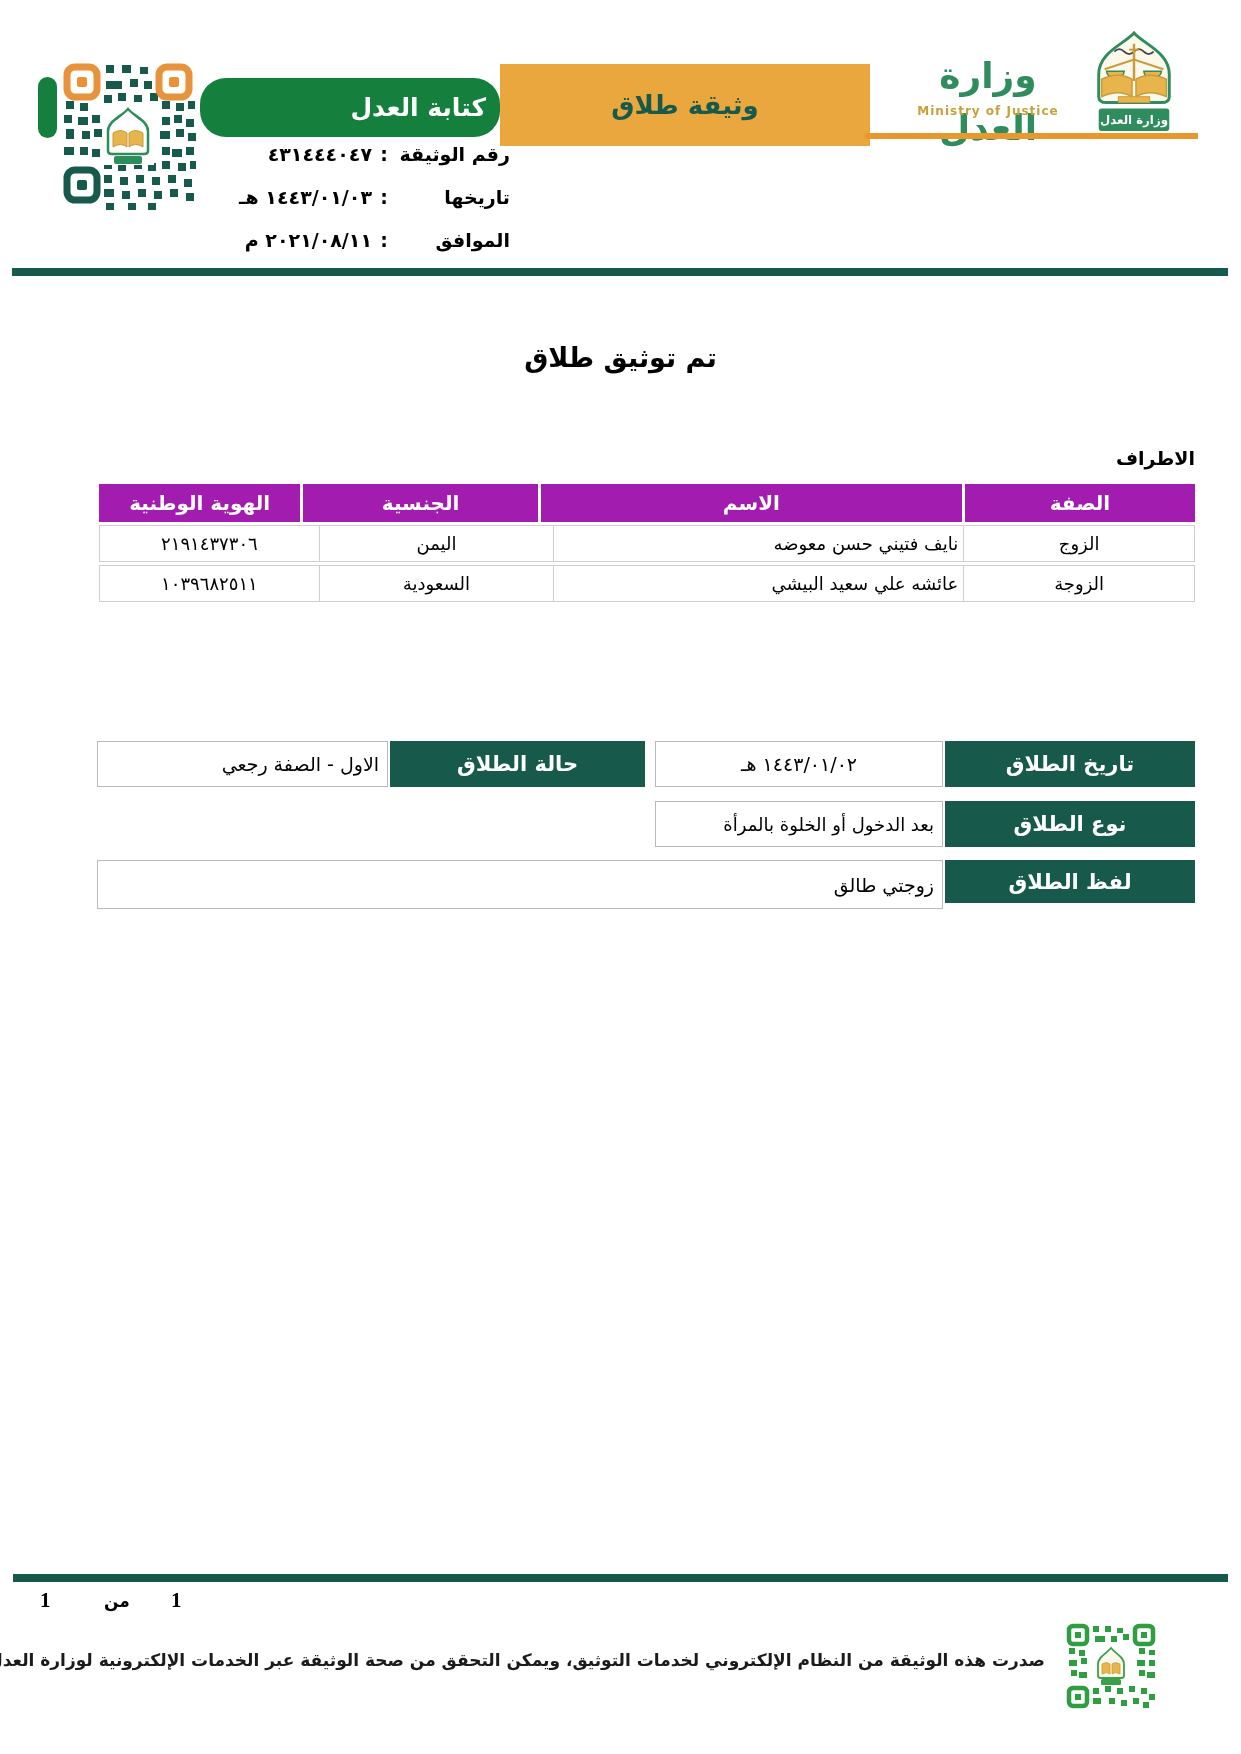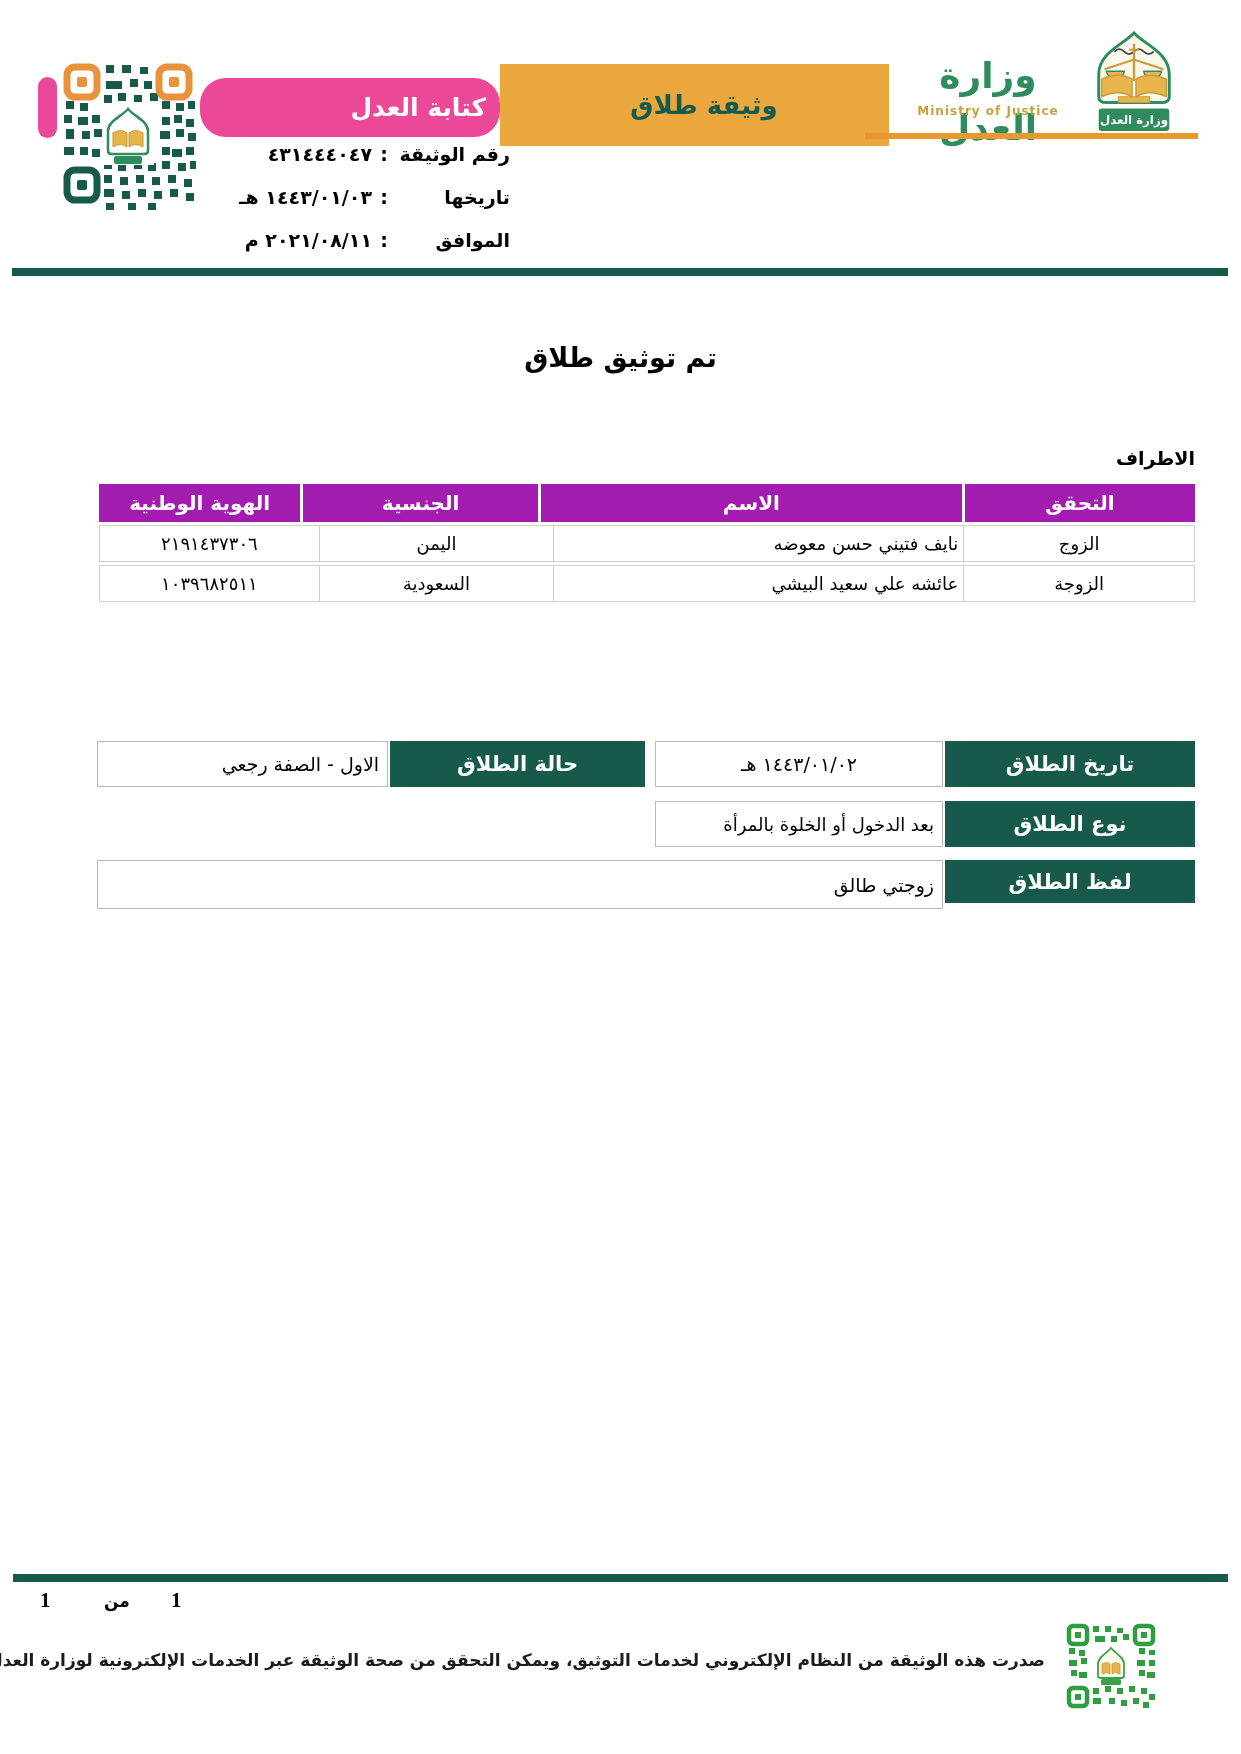--- a/index.html
+++ b/index.html
@@ -1,21 +1,21 @@
 <!DOCTYPE html>
 <html lang="ar" dir="ltr"><head>
 <meta charset="utf-8">
 <style>
   html,body{margin:0;padding:0;background:#ffffff;}
   #page{position:relative;width:1241px;height:1754px;background:#fff;overflow:hidden;
         font-family:"DejaVu Sans",sans-serif;}
   .abs{position:absolute;}
   
-  .bar-green{background:#ec4899;border-radius:26px;}
-  .bar-gold{background:#EAA73D;padding-left:19px;}
+  .bar-green{background:#15803d;border-radius:26px;}
+  .bar-gold{background:#EAA73D;}
   .notary-bar{left:200px;top:78px;width:300px;height:59px;display:flex;align-items:center;
               justify-content:flex-end;padding-right:14px;box-sizing:border-box;}
   .notary-bar span{color:#fff;font-weight:bold;font-size:25px;}
   .doctype-bar{left:500px;top:64px;width:370px;height:82px;display:flex;align-items:center;justify-content:center;}
   .doctype-bar span{color:#175A4B;font-weight:bold;font-size:26px;}
   .side-block{left:38px;top:77px;width:19px;height:61px;}
   .ministry-ar{right:158px;top:50px;width:190px;text-align:center;color:#2F8C5C;
                font-weight:bold;font-size:36px;line-height:52px;}
   .ministry-en{right:158px;top:104px;width:190px;text-align:center;color:#C8A13B;
                font-weight:bold;font-size:12px;letter-spacing:1px;}
@@ -127,21 +127,21 @@
   </div>
 
   <div class="abs rule" style="left:12px;top:268px;width:1216px;height:8px;"></div>
 
   <div class="abs doc-title">تم توثيق طلاق</div>
 
   <div class="abs section-label">الاطراف</div>
 
   <div class="abs parties">
     <div class="t-head">
-      <div class="hcell c-role">التحقق</div>
+      <div class="hcell c-role">الصفة</div>
       <div class="hcell c-name" style="justify-content:center !important;">الاسم</div>
       <div class="hcell c-nat">الجنسية</div>
       <div class="hcell c-id">الهوية الوطنية</div>
     </div>
     <div class="t-row">
       <div class="cell c-role">الزوج</div>
       <div class="cell c-name">نايف فتيني حسن معوضه</div>
       <div class="cell c-nat">اليمن</div>
       <div class="cell c-id">٢١٩١٤٣٧٣٠٦</div>
     </div>

